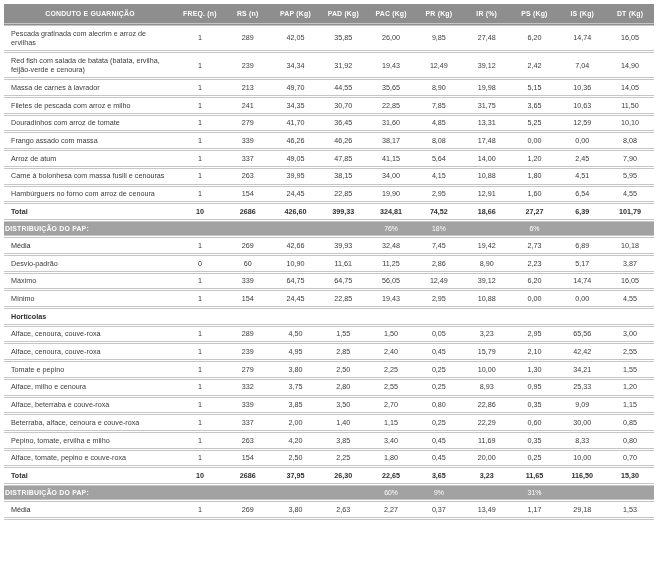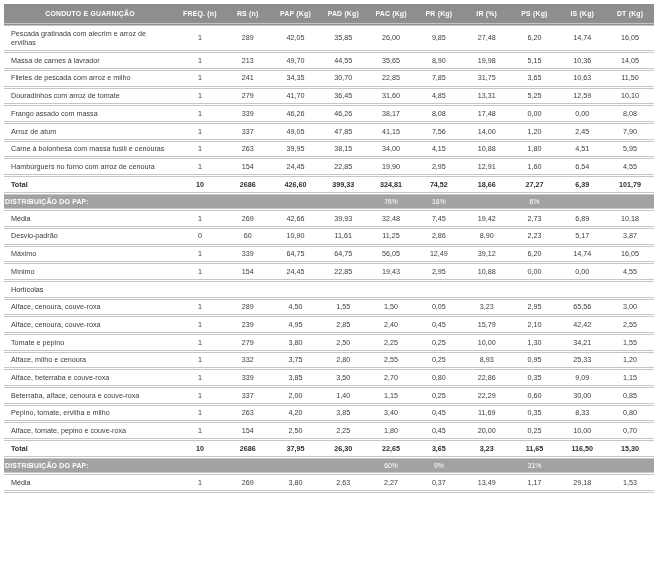--- a/index.html
+++ b/index.html
@@ -63,21 +63,21 @@
   }
   tr.row-total td{
     font-weight:bold;
     color:#2e2e2e;
   }
   tr.row-media td.c-label{
     font-weight:normal;
     color:#2e2e2e;
   }
   tr.row-section td{
-    font-weight:normal;
+    font-weight:bold;
     color:#2e2e2e;
   }
   tr.row-dist td{
     background:var(--dist-bg);
     color:#ffffff;
     padding:2.2px 1px;
     font-size:6.9px;
   }
   tr.row-dist td.c-label{
     font-weight:bold;
@@ -125,20 +125,33 @@
           <td>42,05</td>
           <td>35,85</td>
           <td>26,00</td>
           <td>9,85</td>
           <td>27,48</td>
           <td>6,20</td>
           <td>14,74</td>
           <td>16,05</td>
         </tr>
         <tr class="row-data">
+          <td class="c-label">Red fish com salada de batata (batata, ervilha, feijão-verde e cenoura)</td>
+          <td>1</td>
+          <td>239</td>
+          <td>34,34</td>
+          <td>31,92</td>
+          <td>19,43</td>
+          <td>12,49</td>
+          <td>39,12</td>
+          <td>2,42</td>
+          <td>7,04</td>
+          <td>14,90</td>
+        </tr>
+        <tr class="row-data">
           <td class="c-label">Massa de carnes à lavrador</td>
           <td>1</td>
           <td>213</td>
           <td>49,70</td>
           <td>44,55</td>
           <td>35,65</td>
           <td>8,90</td>
           <td>19,98</td>
           <td>5,15</td>
           <td>10,36</td>
@@ -183,21 +196,21 @@
           <td>0,00</td>
           <td>8,08</td>
         </tr>
         <tr class="row-data">
           <td class="c-label">Arroz de atum</td>
           <td>1</td>
           <td>337</td>
           <td>49,05</td>
           <td>47,85</td>
           <td>41,15</td>
-          <td>7,56</td>
+          <td>5,64</td>
           <td>14,00</td>
           <td>1,20</td>
           <td>2,45</td>
           <td>7,90</td>
         </tr>
         <tr class="row-data">
           <td class="c-label">Carne à bolonhesa com massa fusili e cenouras</td>
           <td>1</td>
           <td>263</td>
           <td>39,95</td>

